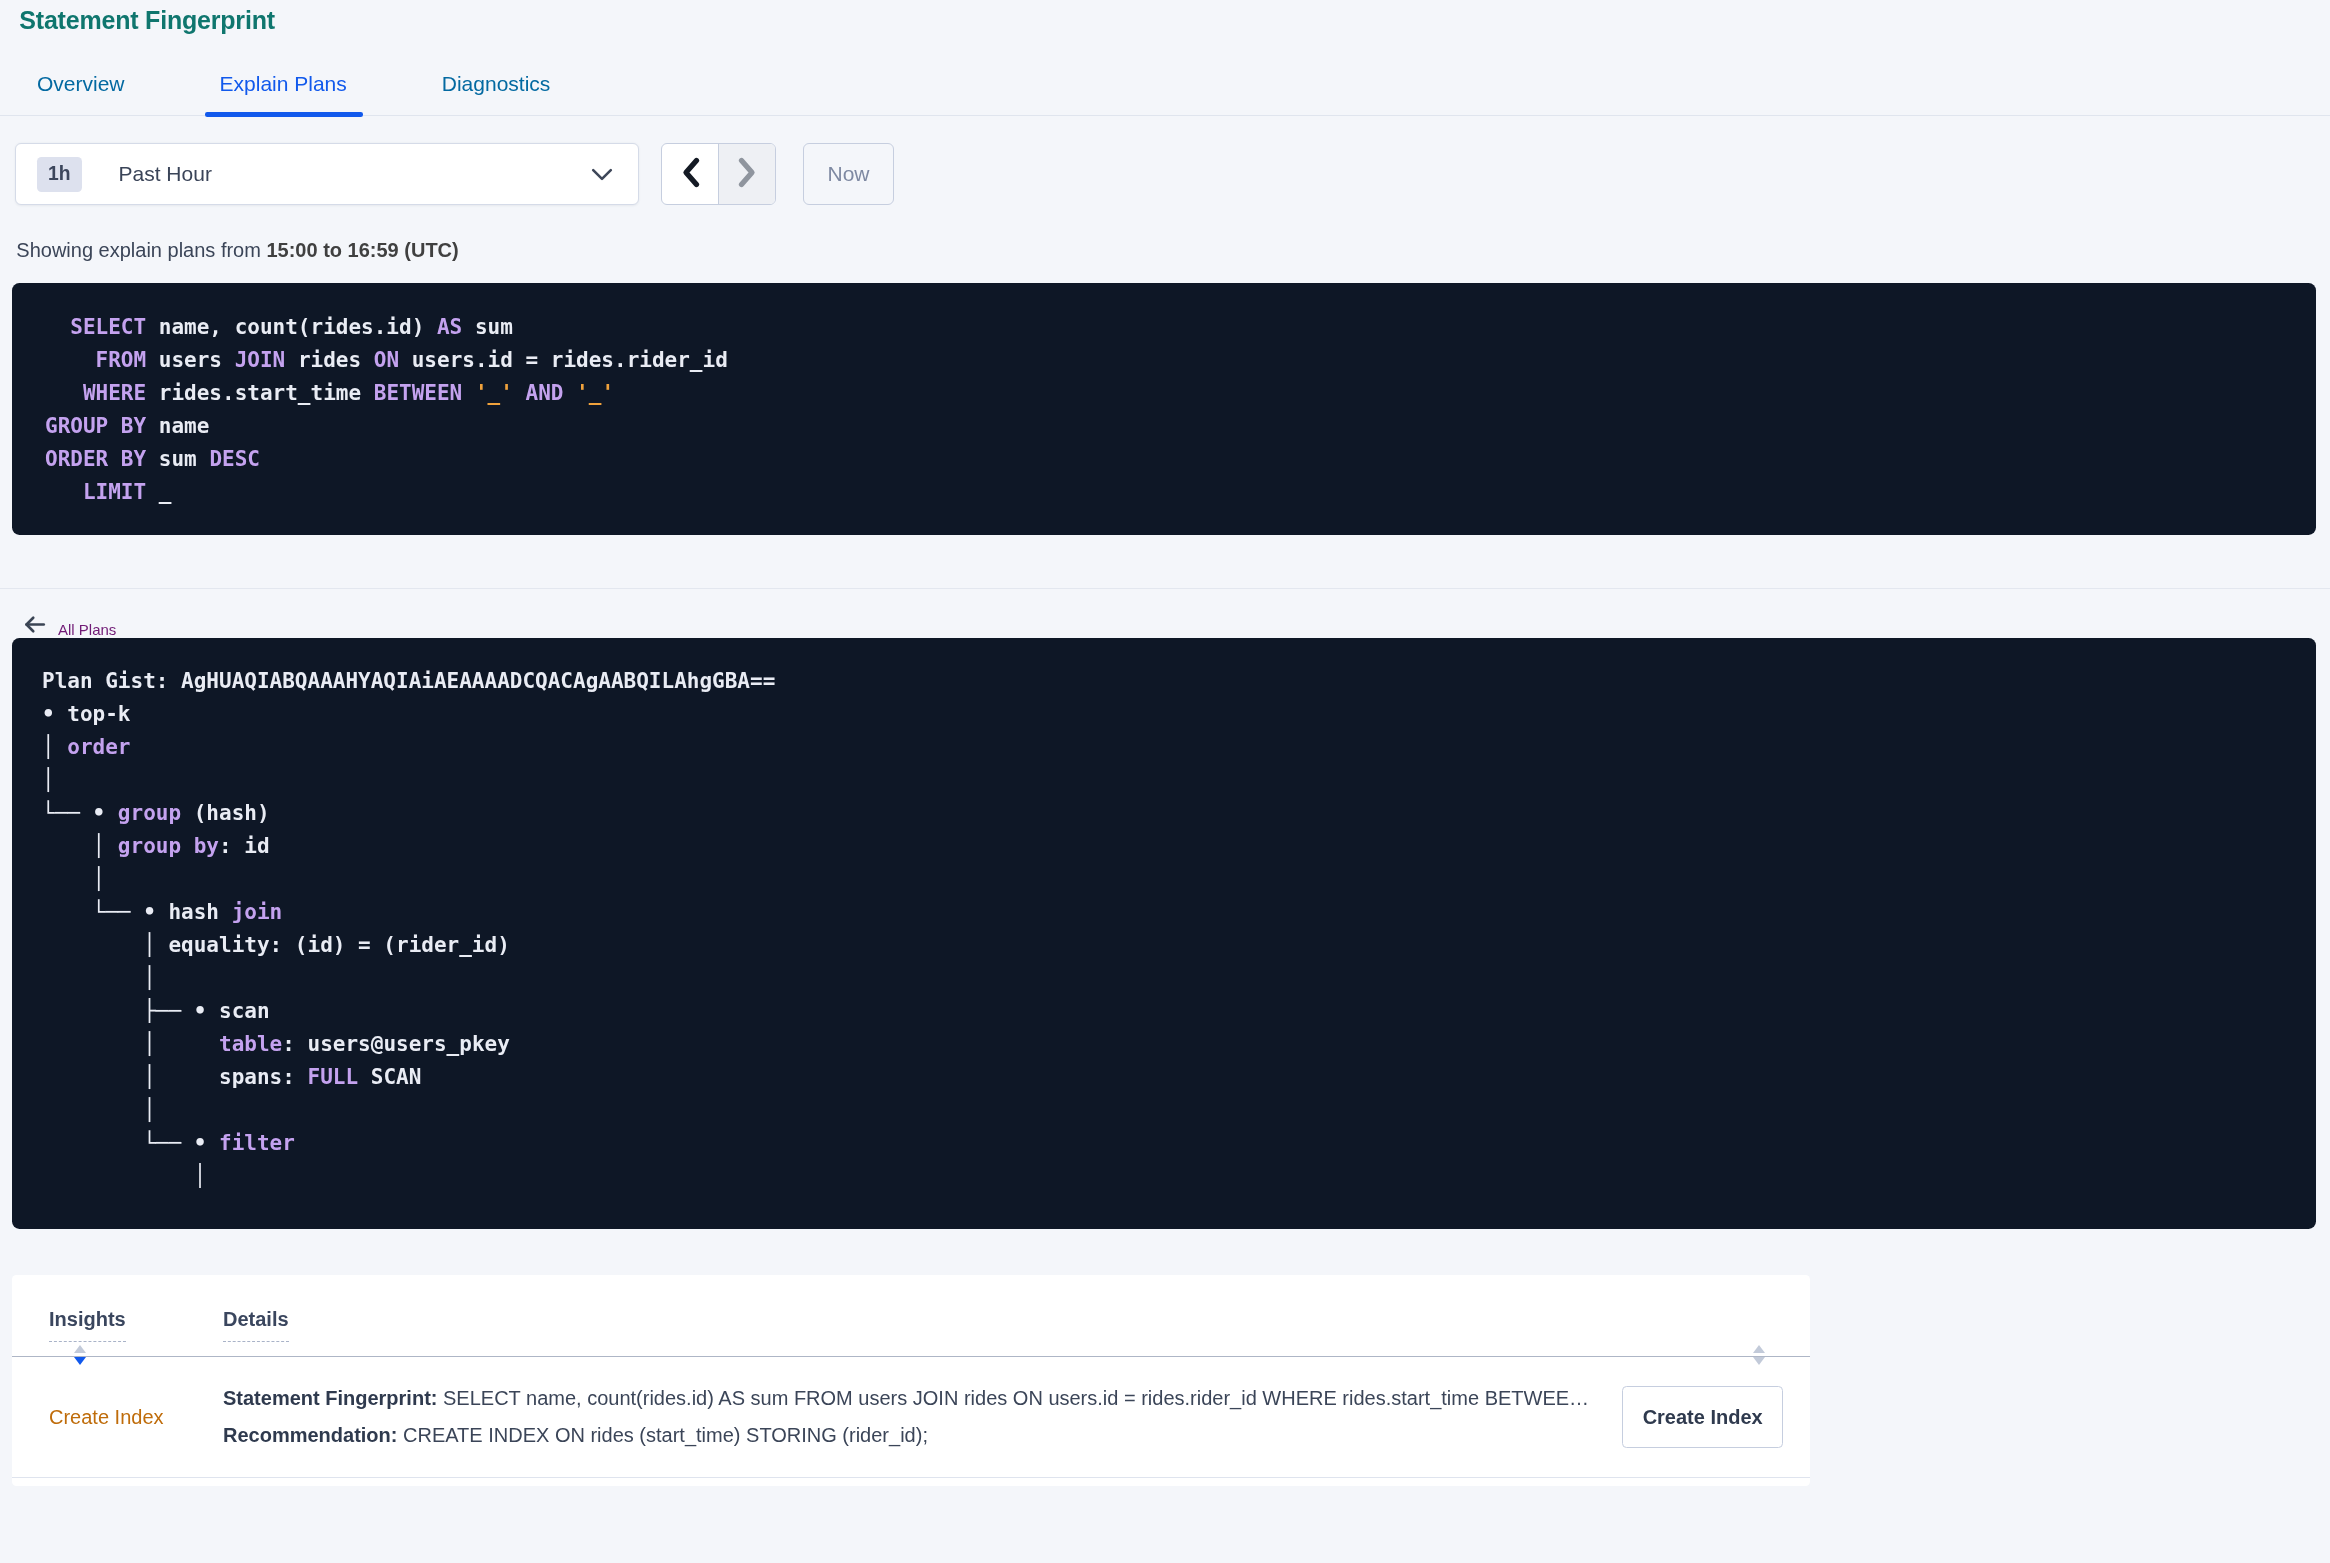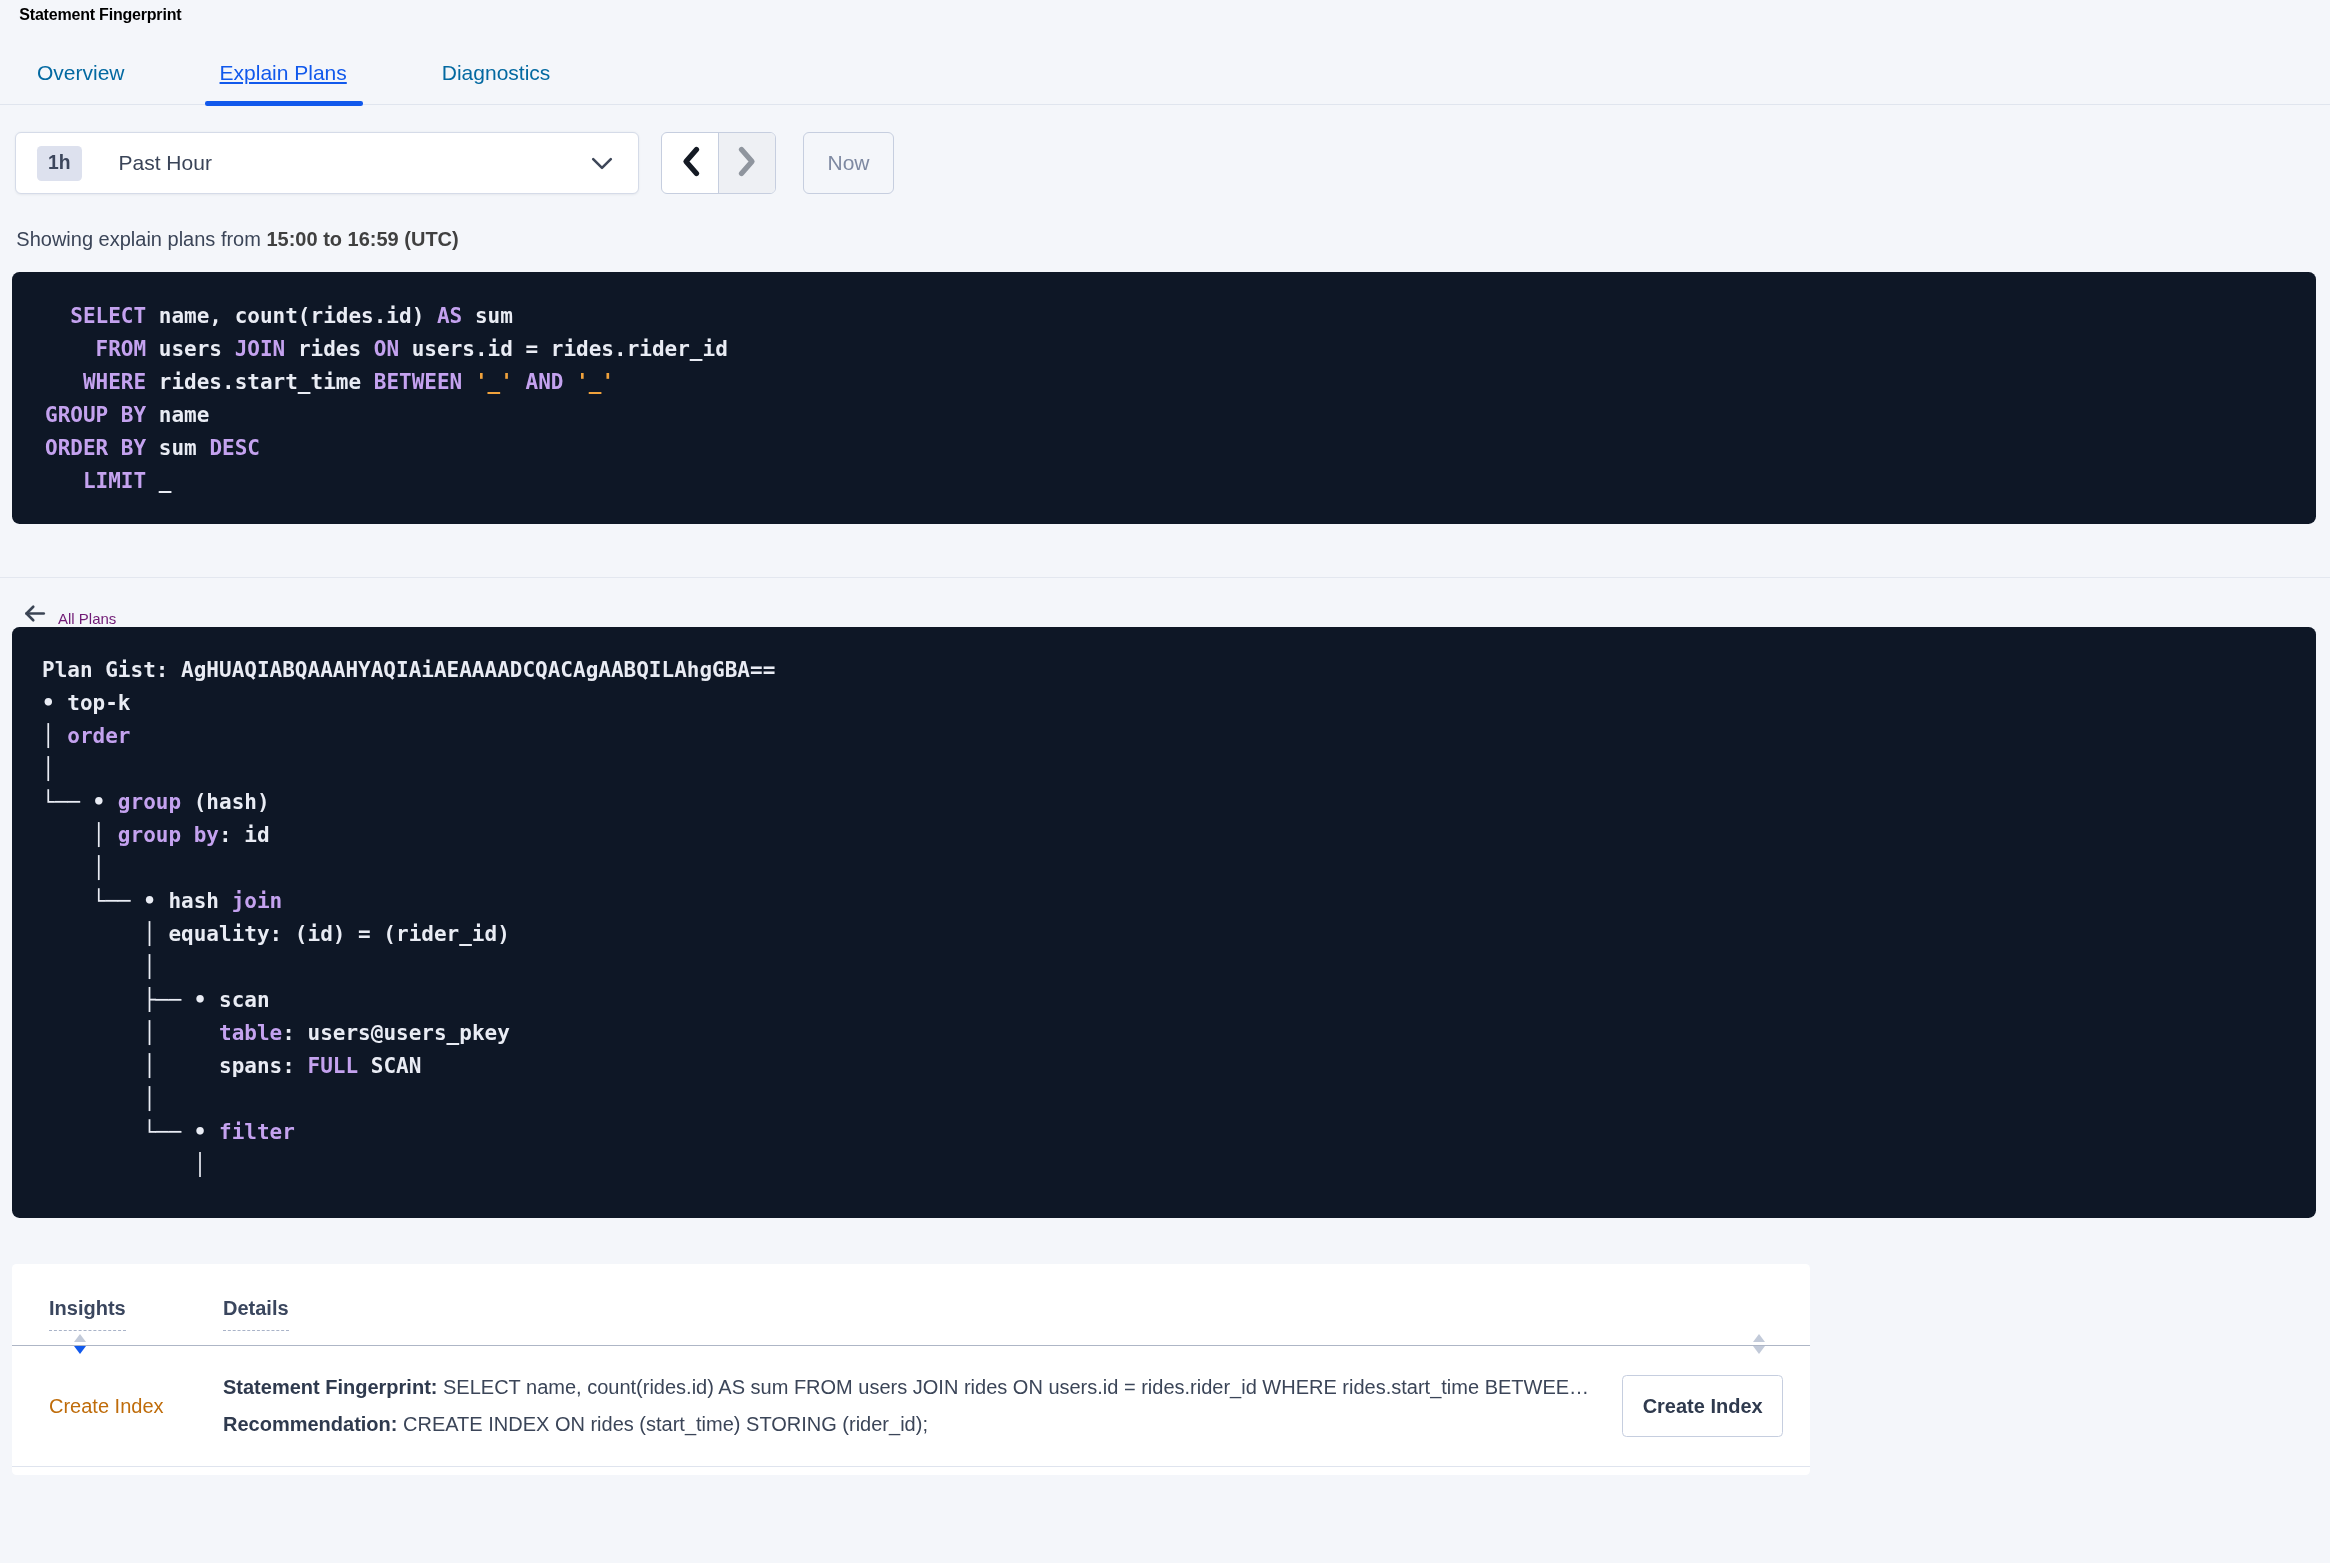--- a/index.html
+++ b/index.html
@@ -1,25 +1,25 @@
 <!DOCTYPE html>
 <html style="font-size:12px"><head>
 <meta charset="utf-8">
 <style>
   html,body{margin:0;padding:0;background:#f4f6fa;}
   .page{width:2330px;height:1564px;background:#f4f6fa;font-family:"Liberation Sans",sans-serif;color:#3b4558;position:relative;overflow:hidden;}
 
   
   .header{padding:6px 0 0 19.3px;}
-  .page-title{margin:0;font-size:16px;font-weight:700;color:#000000;letter-spacing:-0.2px;}
+  .page-title{margin:0;font-size:25px;font-weight:700;color:#0f766e;letter-spacing:-0.2px;}
 
   
   .tabs{display:flex;align-items:flex-end;padding-left:37px;margin-top:37px;border-bottom:1.5px solid #e0e5ee;}
   .tab{font-size:21px;color:#0369a1;padding-bottom:19.3px;margin-right:95px;position:relative;cursor:pointer;}
-  .tab.active{color:#1159ec;text-decoration:underline;}
+  .tab.active{color:#1159ec;}
   .tab.active::after{content:"";position:absolute;left:-15px;right:-16.3px;bottom:-1.5px;height:4.5px;background:#1159ec;border-radius:2.2px;}
 
   
   .controls{display:flex;align-items:center;margin:27px 0 0 15px;}
   .timepicker{width:624px;height:62px;background:#ffffff;border:0.7px solid #d5dbe8;border-radius:6px;display:flex;align-items:center;padding:0 25px 0 21px;box-sizing:border-box;box-shadow:0 0.7px 2.2px rgba(40,50,70,0.07);cursor:pointer;gap:16px;}
   .badge-1h{background:#dde1ee;color:#3c465c;font-weight:700;font-size:19.3px;padding:6.7px 11px;border-radius:4.5px;margin-right:21px;}
   .tp-label{font-size:21px;color:#3a4458;}
   .tp-chev{margin-left:auto;display:flex;align-items:center;}
   .pager{display:flex;margin-left:22px;height:62px;border:0.7px solid #c6cedf;border-radius:6px;overflow:hidden;background:#ffffff;box-sizing:border-box;}
   .pager-btn{width:56px;height:100%;display:flex;align-items:center;justify-content:center;cursor:pointer;}

